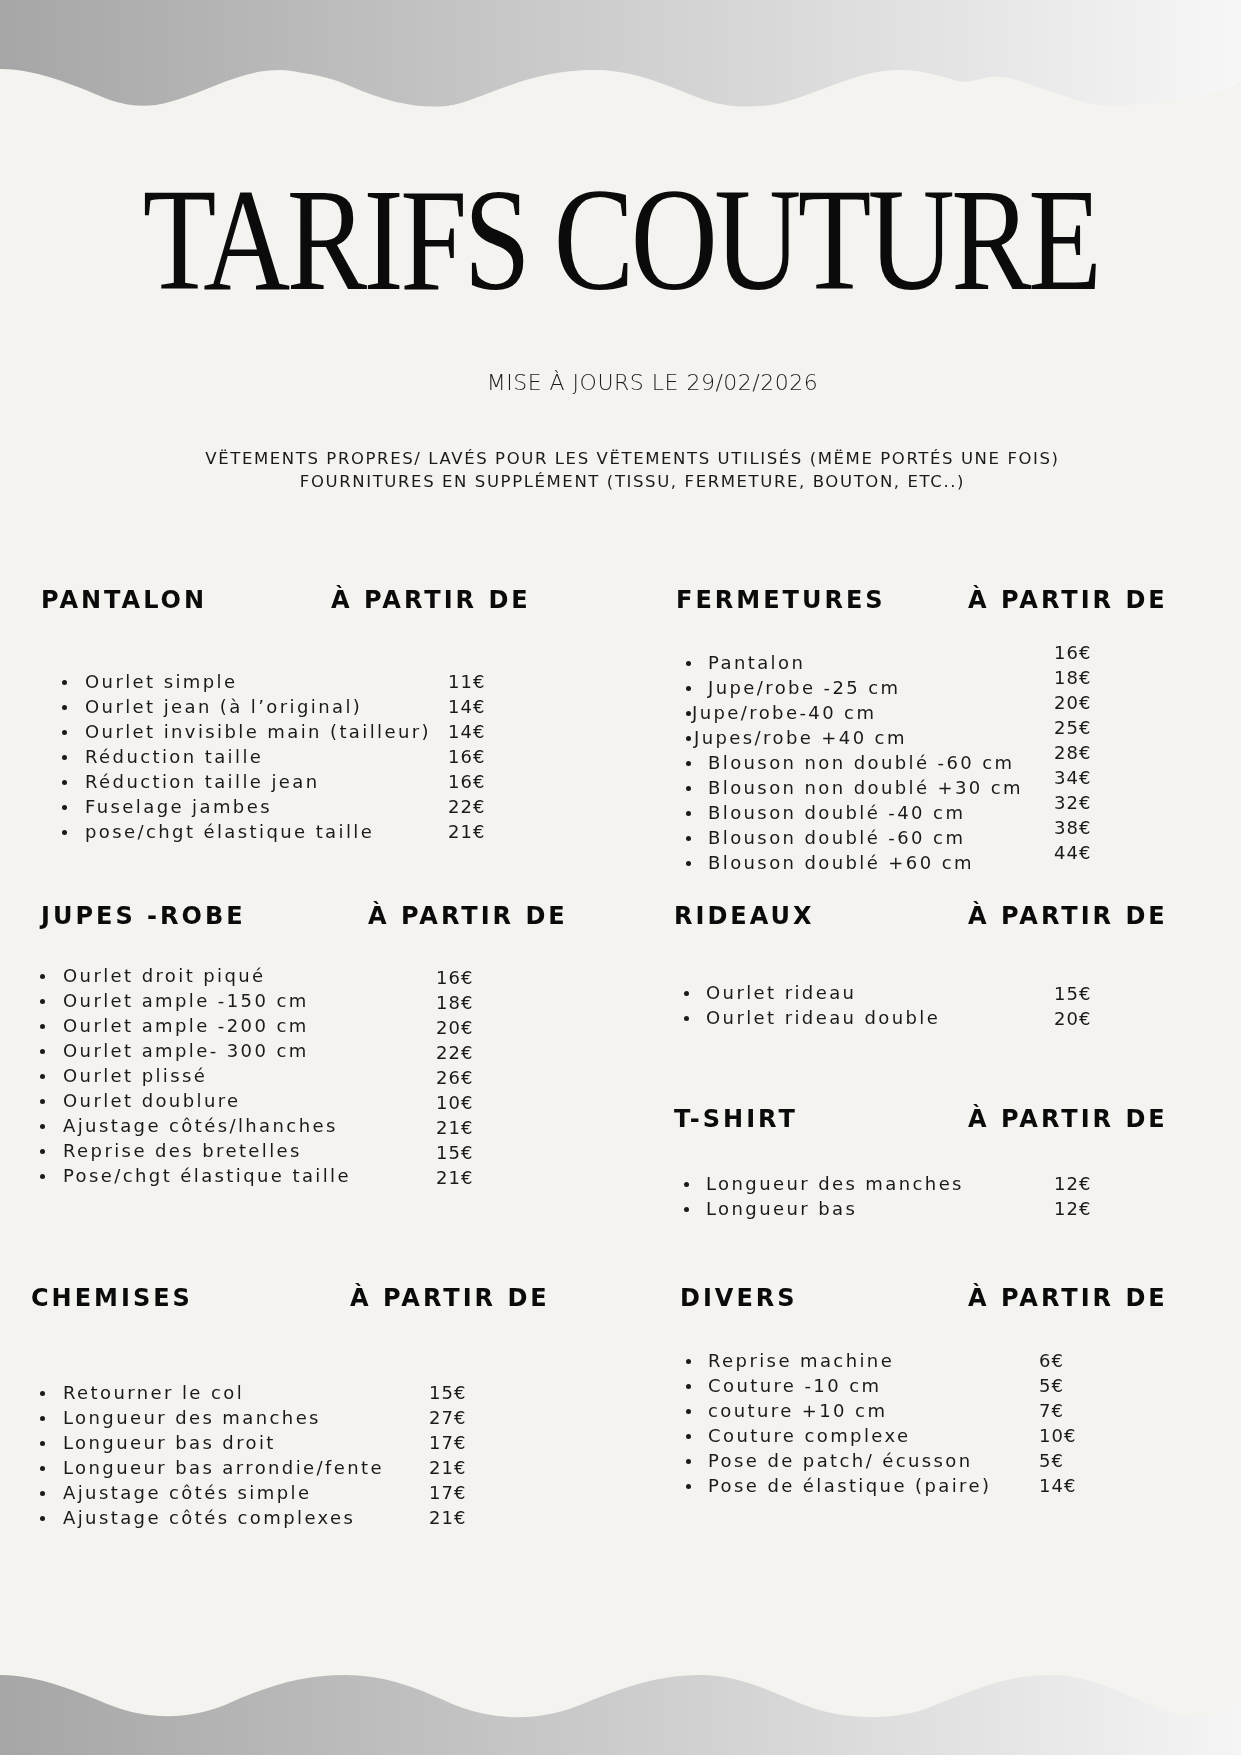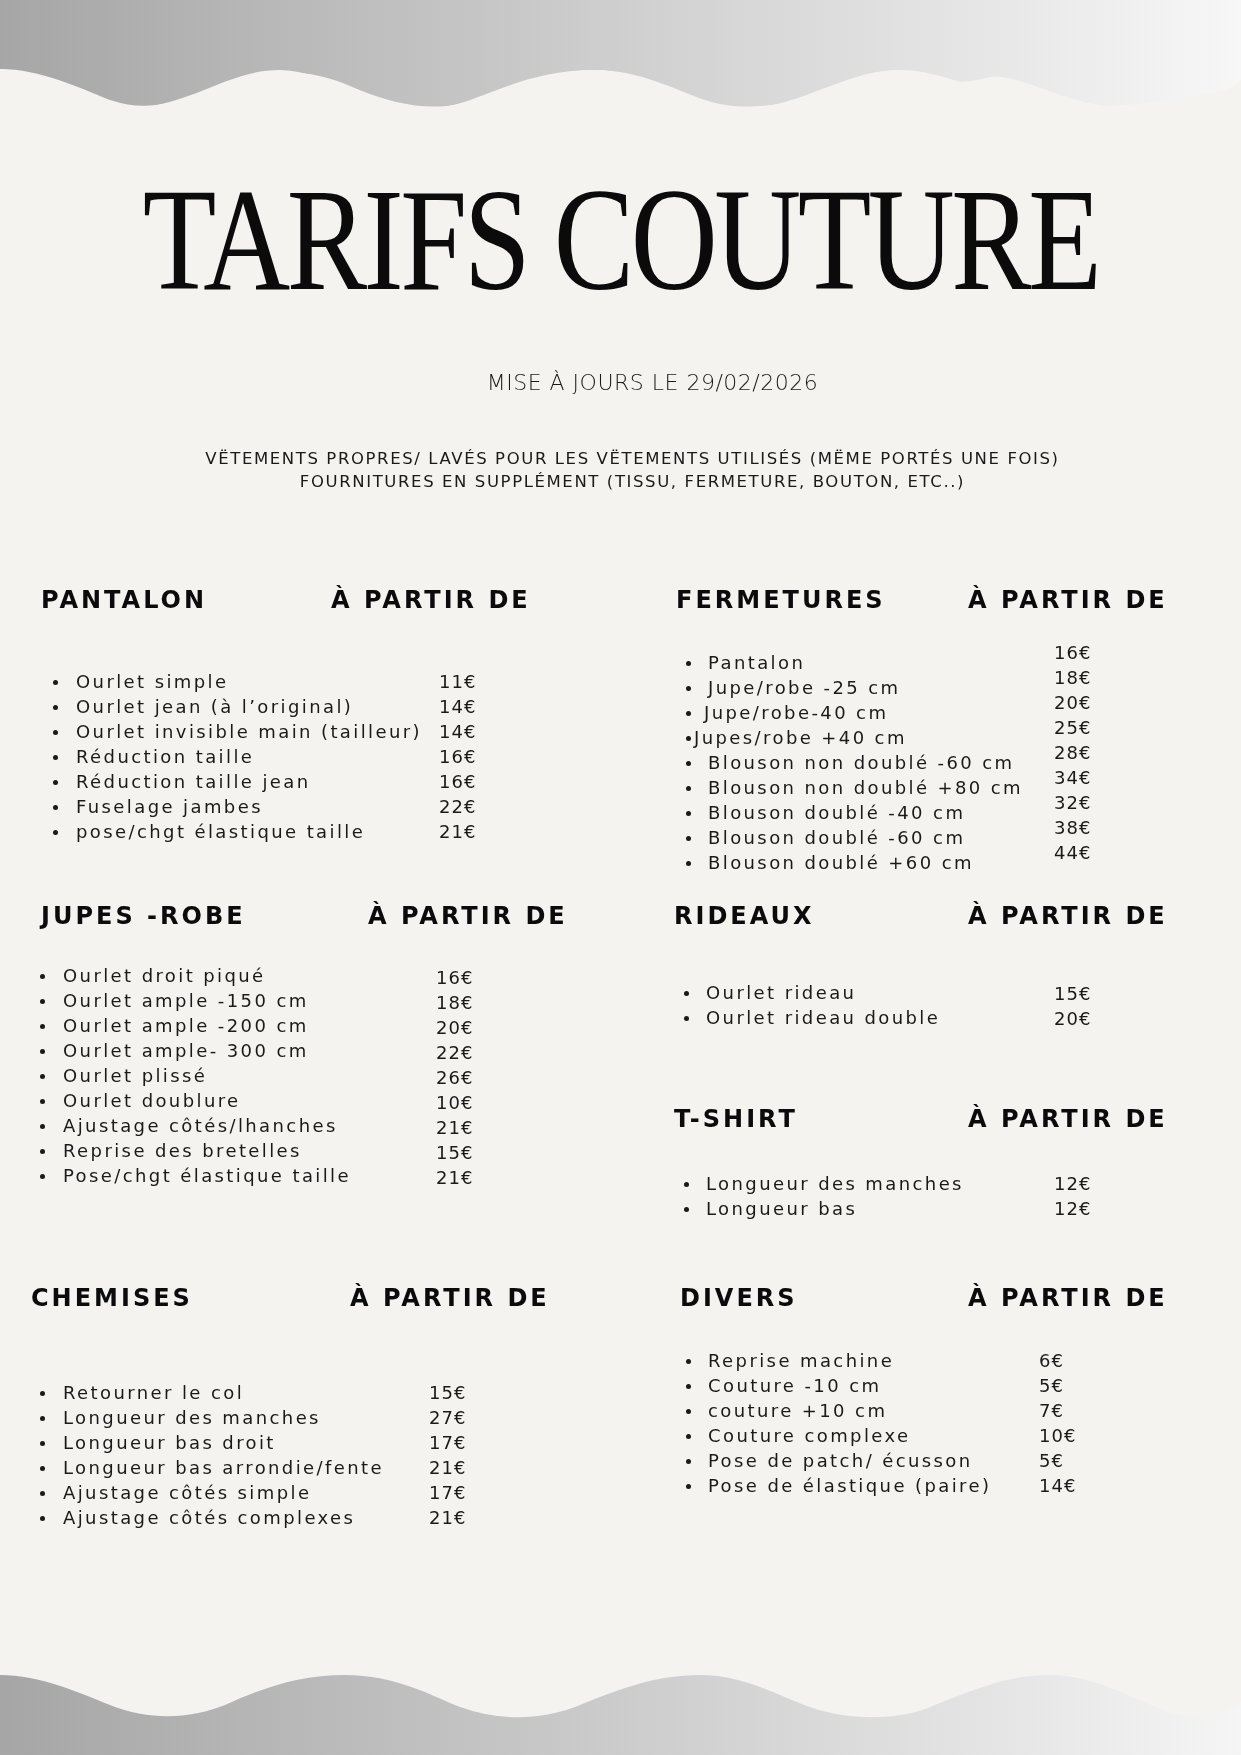--- a/index.html
+++ b/index.html
@@ -38,21 +38,21 @@
 
 <div class="updated">MISE À JOURS LE 29/02/2026</div>
 
 <div class="notes">
   <div>VËTEMENTS PROPRES/ LAVÉS POUR LES VËTEMENTS UTILISÉS (MËME PORTÉS UNE FOIS)</div>
   <div>FOURNITURES EN SUPPLÉMENT (TISSU, FERMETURE, BOUTON, ETC..)</div>
 </div>
 
 <div class="sec-head" style="left:41px;top:586px;">PANTALON</div>
 <div class="sec-head" style="left:331px;top:586px;">À PARTIR DE</div>
-<ul class="items" style="left:53px;top:669px;width:450px;">
+<ul class="items" style="left:62px;top:669px;width:450px;">
   <li>
       <span class="bullet"></span>
       <span class="label" style="left:23px;">Ourlet simple</span>
       <span class="price" style="left:386px;">11€</span>
     </li>
   <li>
       <span class="bullet"></span>
       <span class="label" style="left:23px;">Ourlet jean (à l’original)</span>
       <span class="price" style="left:386px;">14€</span>
     </li>
@@ -89,33 +89,33 @@
   <li>
       <span class="bullet"></span>
       <span class="label" style="left:22px;">Pantalon</span>
     </li>
   <li>
       <span class="bullet"></span>
       <span class="label" style="left:22px;">Jupe/robe -25 cm</span>
     </li>
   <li>
       <span class="bullet"></span>
-      <span class="label" style="left:18px;text-align:center;">Jupe/robe-40 cm</span>
+      <span class="label" style="left:6px;text-align:center;">Jupe/robe-40 cm</span>
     </li>
   <li>
       <span class="bullet"></span>
       <span class="label" style="left:8px;">Jupes/robe +40 cm</span>
     </li>
   <li>
       <span class="bullet"></span>
       <span class="label" style="left:22px;">Blouson non doublé -60 cm</span>
     </li>
   <li>
       <span class="bullet"></span>
-      <span class="label" style="left:22px;">Blouson non doublé +80 cm</span>
+      <span class="label" style="left:22px;">Blouson non doublé +30 cm</span>
     </li>
   <li>
       <span class="bullet"></span>
       <span class="label" style="left:22px;">Blouson doublé -40 cm</span>
     </li>
   <li>
       <span class="bullet"></span>
       <span class="label" style="left:22px;">Blouson doublé -60 cm</span>
     </li>
   <li>

